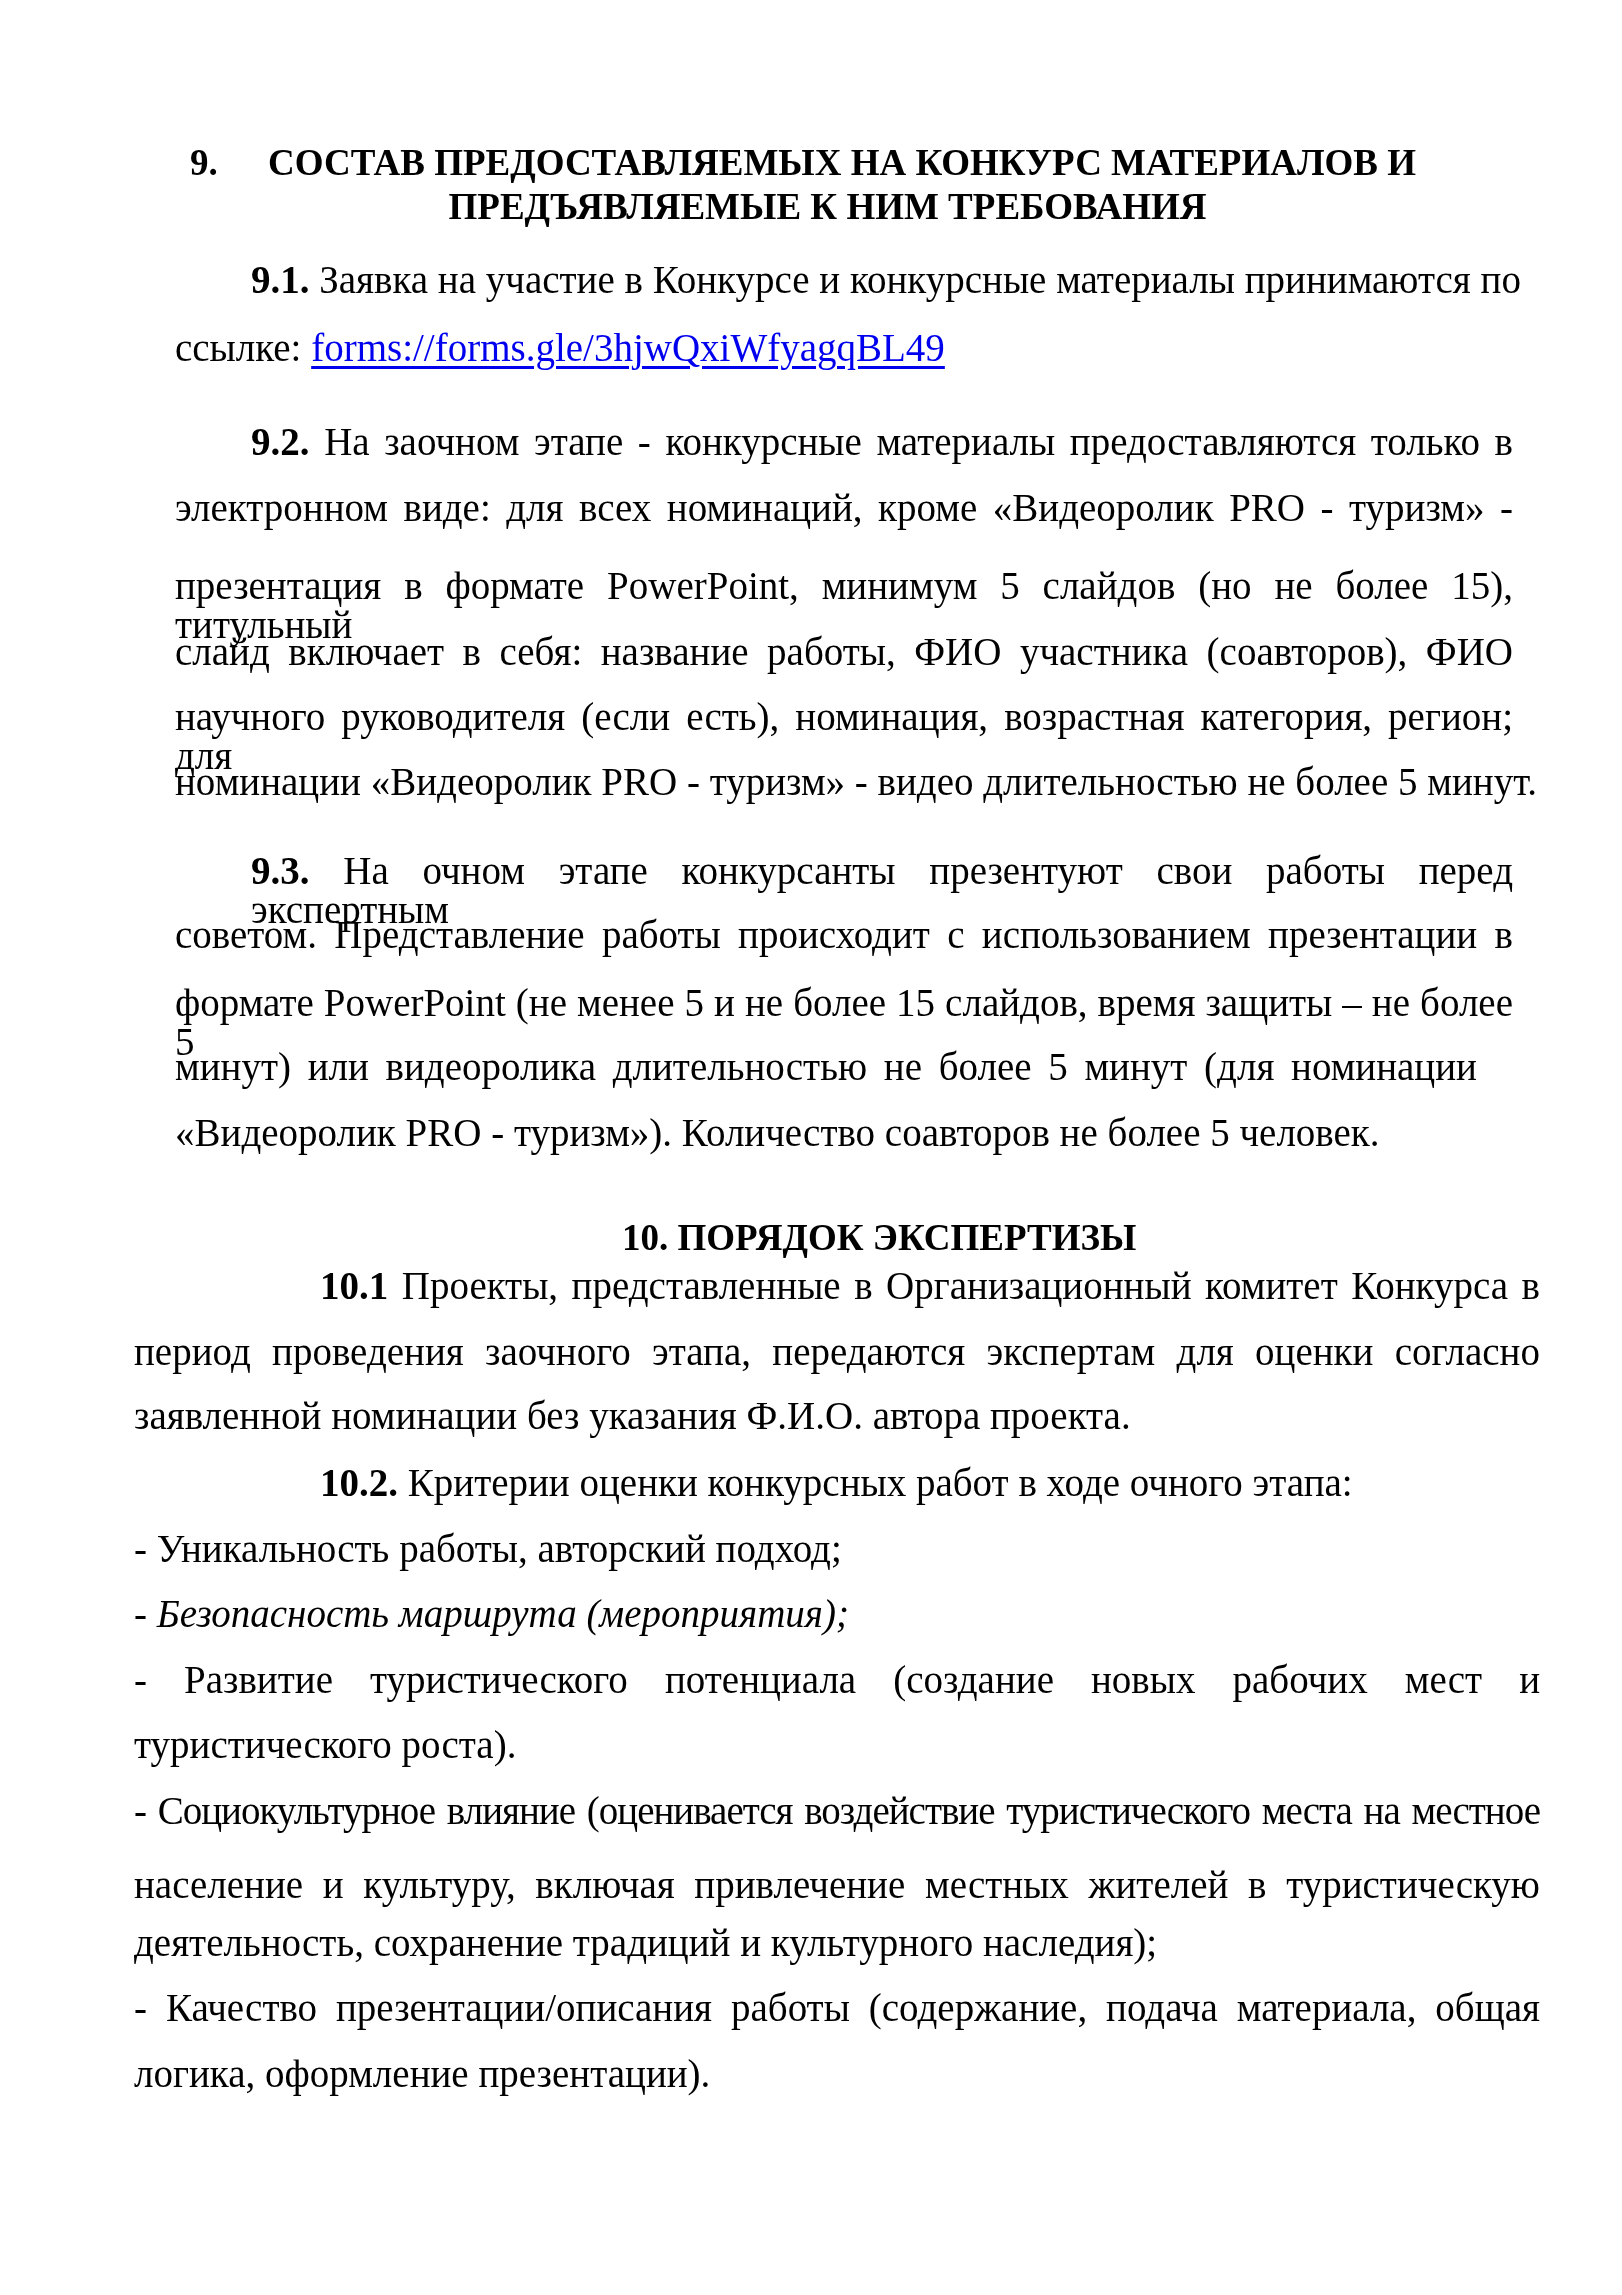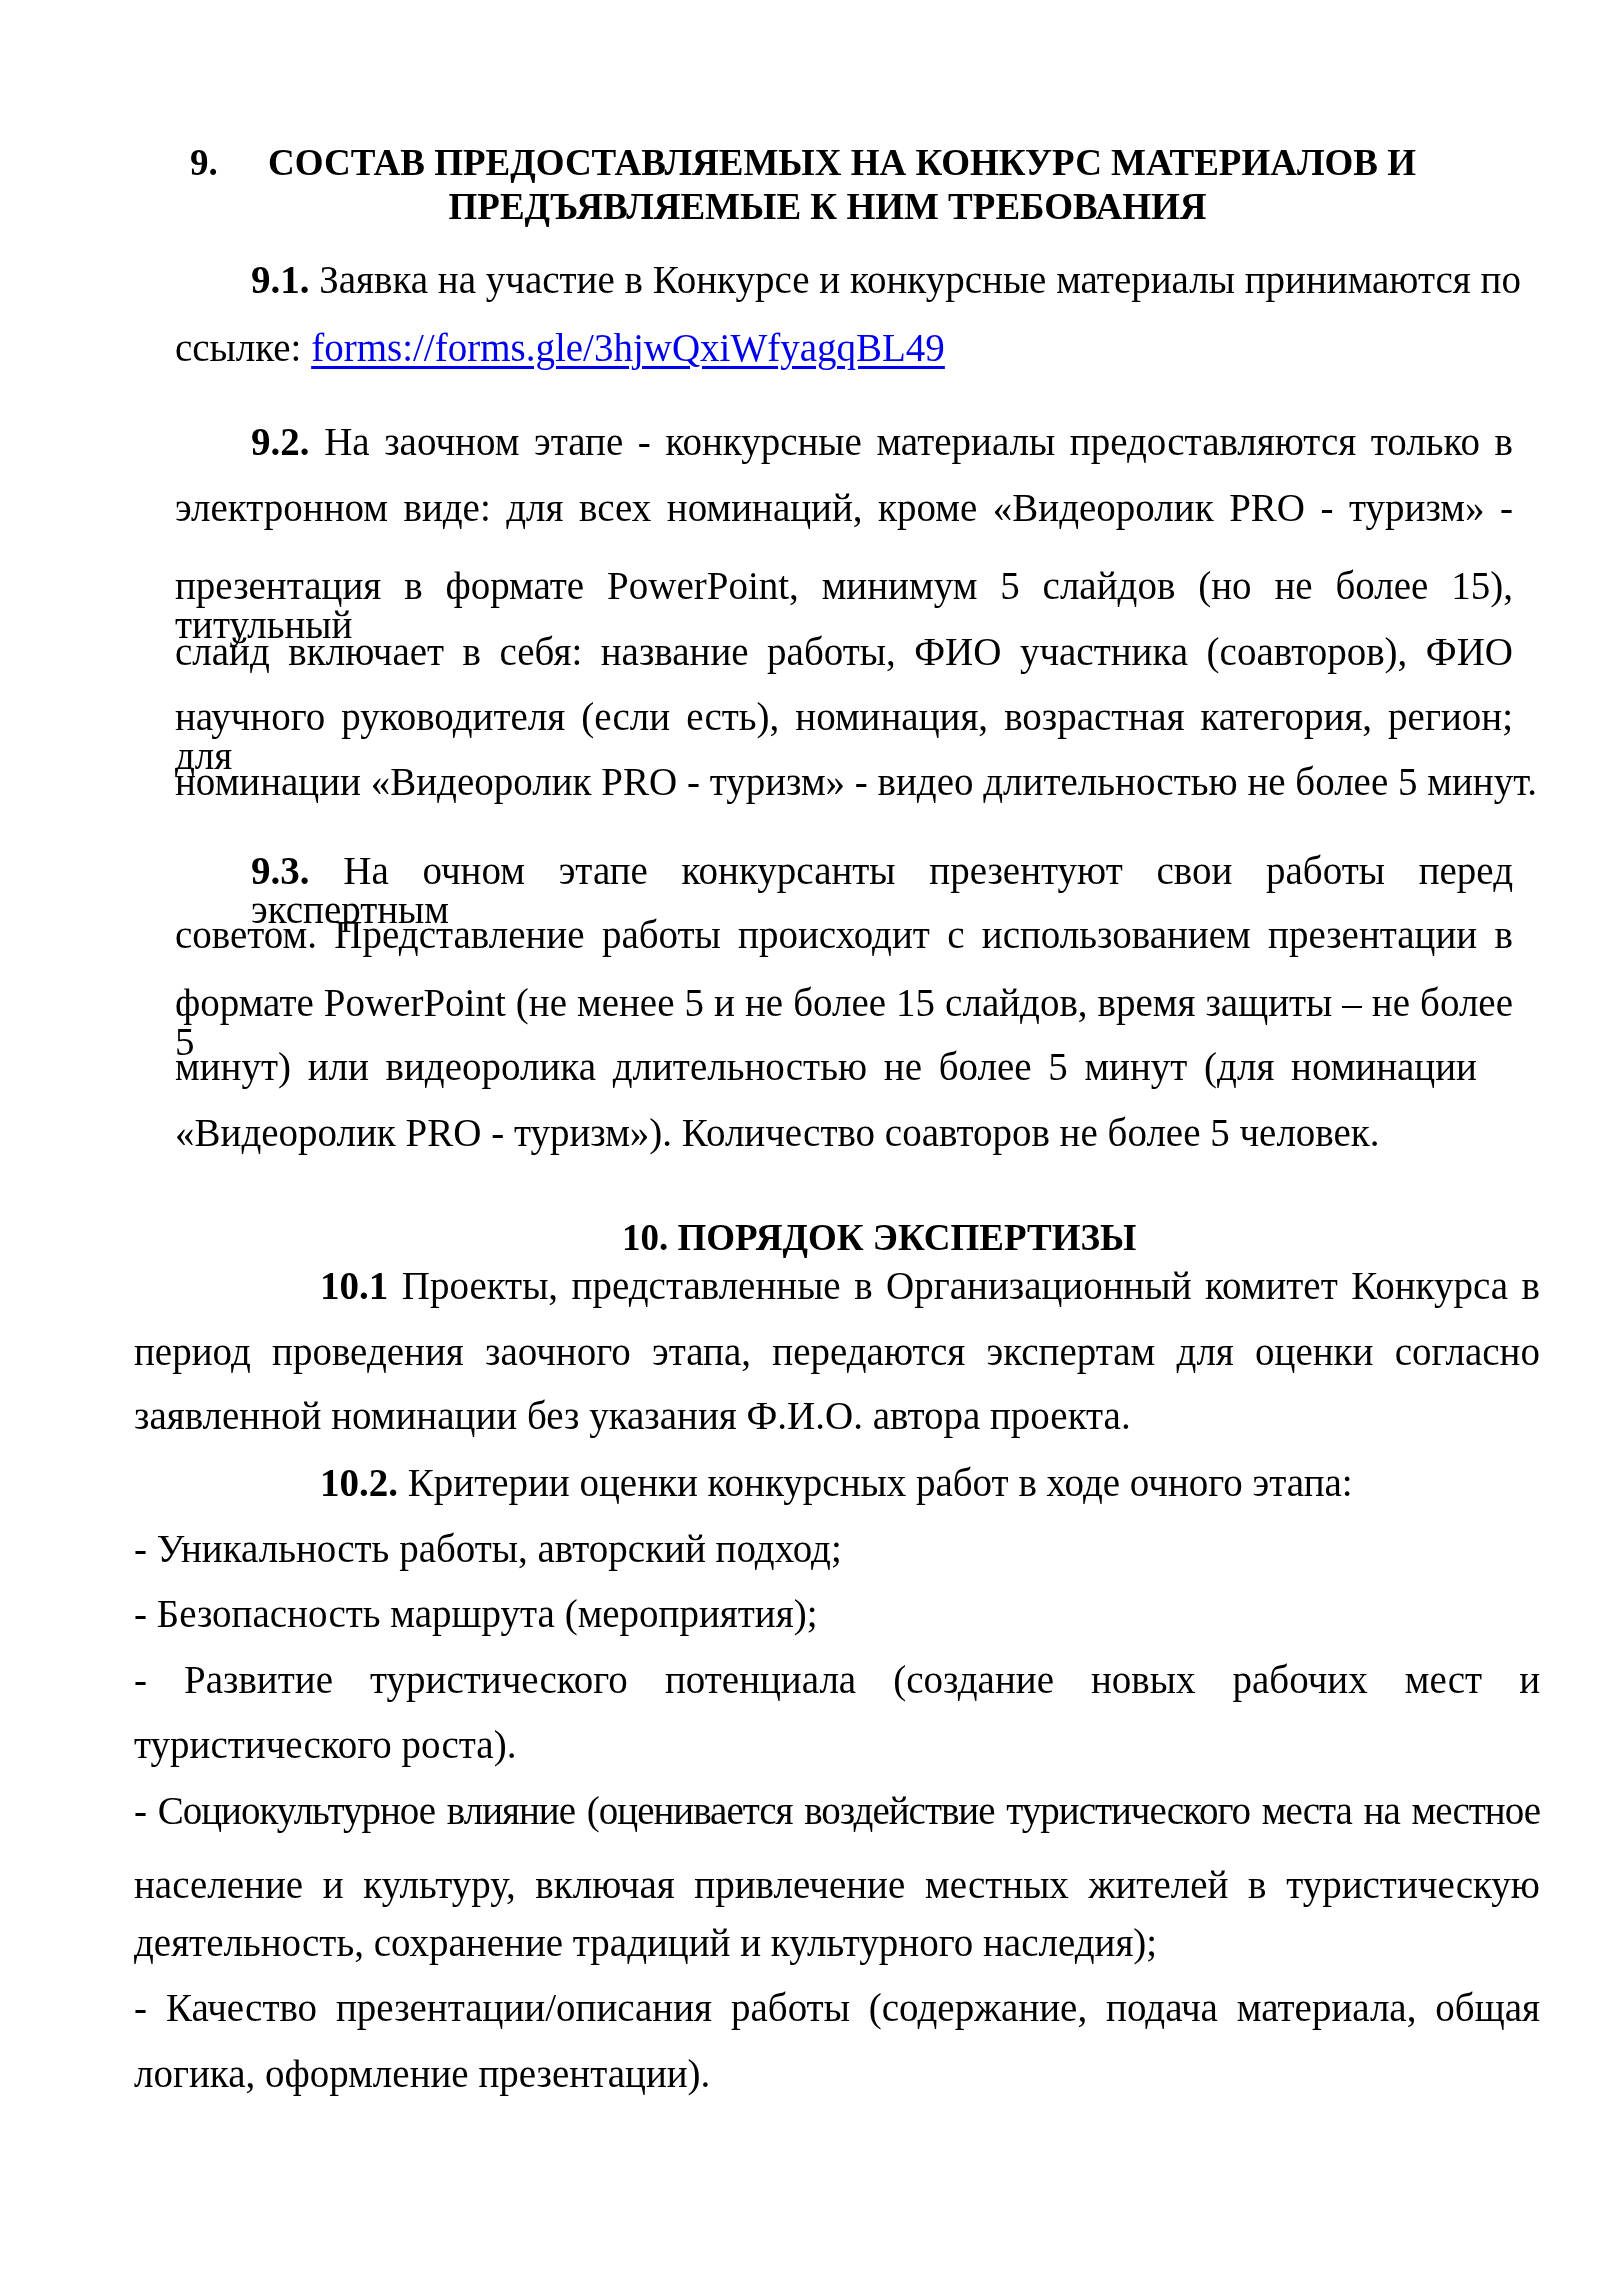--- a/index.html
+++ b/index.html
@@ -57,21 +57,21 @@
   </div>
   <div class="ln j" style="left:134px; width:1406px; top:1332px;">период проведения заочного этапа, передаются экспертам для оценки согласно</div>
   <div class="ln" style="left:134px; top:1396px;">заявленной номинации без указания Ф.И.О. автора проекта.</div>
 
   <div class="ln" style="left:320px; top:1463px;text-align:right;">
     <span class="b">10.2.</span>
     <span>Критерии оценки конкурсных работ в ходе очного этапа:</span>
   </div>
 
   <div class="ln" style="left:134px; top:1529px;">- Уникальность работы, авторский подход;</div>
-  <div class="ln" style="left:134px; top:1594px;">-  Безопасность маршрута (мероприятия);</div>
+  <div class="ln" style="left:134px; top:1594px;font-style:italic;">-  Безопасность маршрута (мероприятия);</div>
   <div class="ln j" style="left:134px; width:1406px; top:1660px;">- Развитие туристического потенциала (создание новых рабочих мест и</div>
   <div class="ln" style="left:134px; top:1725px;">туристического роста).</div>
   <div class="ln j" style="left:134px; width:1406px; top:1791px; letter-spacing:-1px;">- Социокультурное влияние (оценивается воздействие туристического места на местное</div>
   <div class="ln j" style="left:134px; width:1406px; top:1857px;margin-top:8px;">население и культуру, включая привлечение местных жителей в туристическую</div>
   <div class="ln" style="left:134px; top:1923px;">деятельность, сохранение традиций и культурного наследия);</div>
   <div class="ln" style="left:134px; top:2054px;">логика, оформление презентации).</div>
   <div class="ln j" style="left:134px; width:1406px; top:1988px;">- Качество презентации/описания работы (содержание, подача материала, общая</div>
 
 </div>
 

